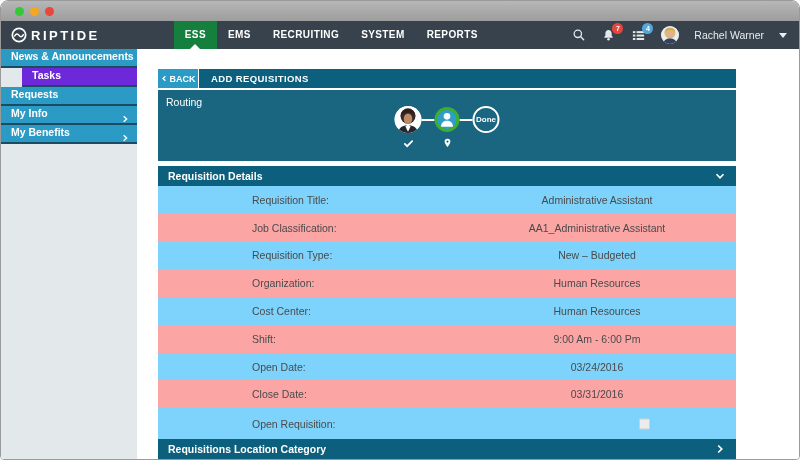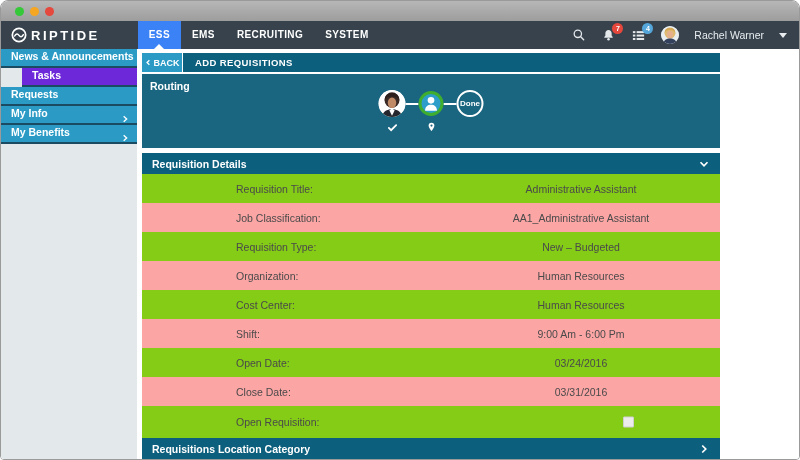--- a/index.html
+++ b/index.html
@@ -10,66 +10,66 @@
   }
   
   .chrome{ height:20px; background:linear-gradient(#b7b7b7,#9d9d9d); display:flex; align-items:center; padding-left:8px; }
   .traffic{ width:9px; height:9px; border-radius:50%; margin-left:6px; }
   
   .navbar{ height:28px; background:#37424C; display:flex; align-items:center; }
   .logo{ display:flex; align-items:center; margin-left:10px; gap:4px; }
   .logo-text{ color:#fff; font-size:13px; font-weight:bold; letter-spacing:2.5px; }
   .nav-menu{ display:flex; margin-left:38px; height:28px; }
   .nav-item{ color:#fff; font-size:10px; font-weight:bold; letter-spacing:.4px; line-height:28px; padding:0 11px; cursor:pointer; position:relative; }
-  .nav-item.active{ background:#3b82f6; }
+  .nav-item.active{ background:#15803d;margin-left:36px; }
   .nav-item.active::after{ content:""; position:absolute; left:50%; bottom:0; transform:translateX(-50%);
     border-left:5px solid transparent; border-right:5px solid transparent; border-bottom:5px solid #ffffff; }
   .nav-right{ margin-left:auto; display:flex; align-items:center; gap:15px; margin-right:12px; }
   .icon-wrap{ position:relative; display:flex; }
   .badge{ position:absolute; top:-5px; right:-7px; min-width:11px; height:11px; border-radius:6px;
     color:#fff; font-size:7px; font-weight:bold; text-align:center; line-height:11px; padding:0 2px; }
   .badge.red{ background:#E5473C; }
   .badge.blue{ background:#55A7DB; }
   .nav-avatar{ width:18px; height:18px; border-radius:50%; overflow:hidden; background:#cfd8de; }
   .user-name{ color:#e9edf0; font-size:10.5px; }
   .caret-down{ width:0; height:0; border-left:4px solid transparent; border-right:4px solid transparent; border-top:5px solid #e9edf0; }
   
   .body-row{ display:flex; height:410px; background:#ffffff; }
   .sidebar{ width:136px; background:#E3E8EA; display:flex; flex-direction:column; }
   .side-item{ height:19px; background:#2B9BC6; border-bottom:2px solid #1A4B63; color:#fff;
     font-size:10.5px; font-weight:bold; line-height:19px; padding-left:10px; display:flex; align-items:flex-end; cursor:pointer; }
   .side-item.active{ background:#6d28d9;margin-left:21px; }
   .side-item .side-chev{ margin-left:auto; margin-right:8px; display:flex; }
-  .content{ width:578px; margin-left:5px; display:flex; flex-direction:column; padding-top:4px; }
+  .content{ width:578px; margin-left:21px; display:flex; flex-direction:column; padding-top:20px; }
   
   .topbar{ height:19px; display:flex; }
   .back-btn{ width:40px; background:#2B9BC6; color:#fff; font-size:9px; font-weight:bold;
     display:flex; align-items:center; justify-content:center; gap:2px; cursor:pointer; }
   .title-bar{ flex:1; background:#0C5F7D; color:#fff; font-size:9.5px; font-weight:bold;
     letter-spacing:.4px; line-height:19px; padding-left:12px; margin-left:1px; }
   
   .routing{ height:74px; background:#1A657F; position:relative; margin-top:2px; }
-  .routing-title{ position:absolute; top:6px; left:8px; color:#fff; font-size:10.5px; font-weight:bold; }
+  .routing-title{ position:absolute; top:6px; left:8px; color:#fff; font-size:10.5px; font-weight:normal; }
   .steps{ position:absolute; top:16px; left:50%; transform:translateX(-50%); display:flex; align-items:center; }
   .step{ position:relative; display:flex; align-items:center; justify-content:center; }
   .step-avatar{ width:27px; height:27px; border-radius:50%; overflow:hidden; background:#fff; }
   .step-person{ width:25px; height:25px; border-radius:50%; background:#2D9DC9; border:3px solid #3FAE2F;
     display:flex; align-items:center; justify-content:center; overflow:hidden; }
   .step-done{ width:27px; height:27px; border-radius:50%; border:2px solid #fff; color:#fff;
     font-size:8px; font-weight:bold; display:flex; align-items:center; justify-content:center; }
   .connector{ width:13px; height:2px; background:#fff; }
   .sub-icon{ position:absolute; top:32px; left:50%; transform:translateX(-50%); display:flex; }
   .step-person + .sub-icon{ top:30px; }
   
   .section-header{ height:21px; background:#0C5F7D; color:#fff; font-size:10.5px; font-weight:bold;
     display:flex; align-items:center; padding:0 10px; cursor:pointer; }
   .section-header .hdr-chev{ margin-left:auto; display:flex; }
   .details-hdr{ margin-top:5px; }
   .row{ height:29px; position:relative; font-size:10.5px; color:#4a4a4a; }
-  .row.gray{ background:#84cc16; }
+  .row.gray{ background:#7dd3fc; }
   .row.white{ background:#fca5a5; }
   .row.tall{ height:32px; }
   .row .lbl{ position:absolute; left:94px; top:50%; transform:translateY(-50%); white-space:nowrap; }
   .row .val{ position:absolute; left:439px; top:50%; transform:translate(-50%,-50%); white-space:nowrap; }
   .checkbox{ position:absolute; left:481px; top:50%; transform:translateY(-50%);
     width:11px; height:11px; background:#ECECEC; border:1px solid #CFCFCF; border-radius:1px; cursor:pointer; }
 </style>
 </head>
 <body>
 
@@ -89,20 +89,21 @@
             <path d="M5.5 13.5c2-4 4.5-4 6.5-1s4.5 3 6.5-1" fill="none" stroke="#fff" stroke-width="2.2" stroke-linecap="round"></path>
           </svg>
       </span>
       <span class="logo-text">RIPTIDE</span>
     </div>
     <div class="nav-menu">
       <div class="nav-item active">ESS</div>
       <div class="nav-item">EMS</div>
       <div class="nav-item">RECRUITING</div>
       <div class="nav-item">SYSTEM</div>
+      <div class="nav-item">REPORTS</div>
     </div>
     <div class="nav-right">
       <span class="icon-wrap">
         <svg width="14" height="14" viewBox="0 0 24 24">
             <circle cx="10" cy="10" r="6.3" fill="none" stroke="#e4e8eb" stroke-width="2.2"></circle>
             <line x1="15" y1="15" x2="20" y2="20" stroke="#e4e8eb" stroke-width="2.4" stroke-linecap="round"></line>
           </svg>
       </span>
       <span class="icon-wrap">
         <svg width="15" height="15" viewBox="0 0 24 24">

